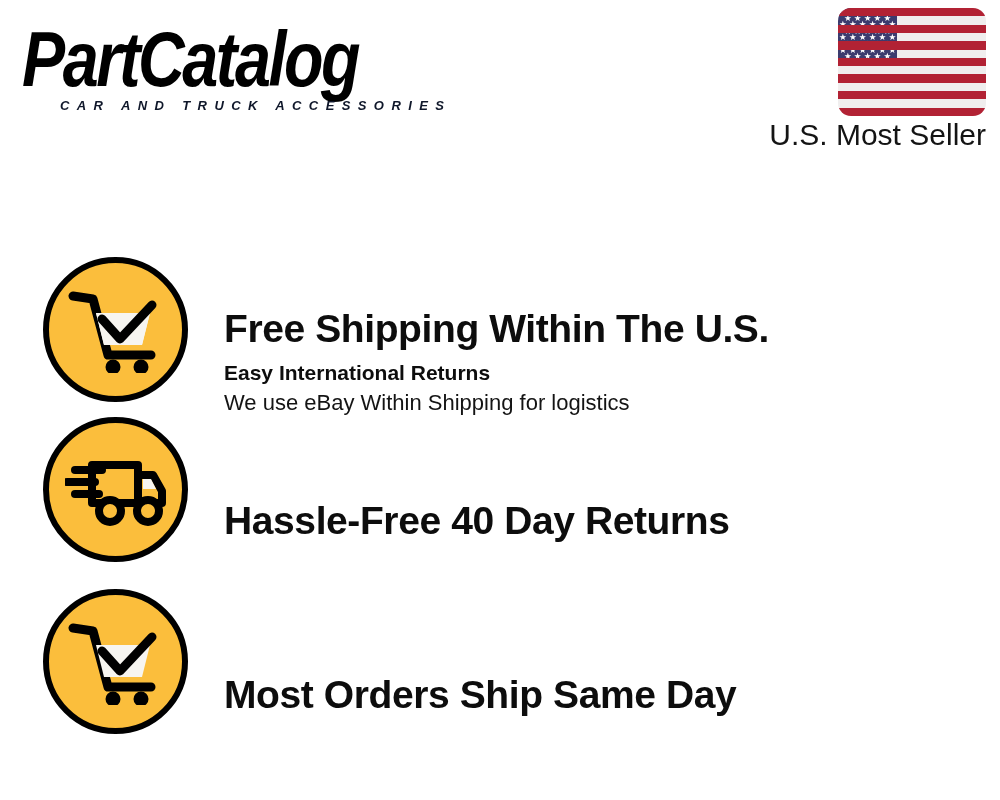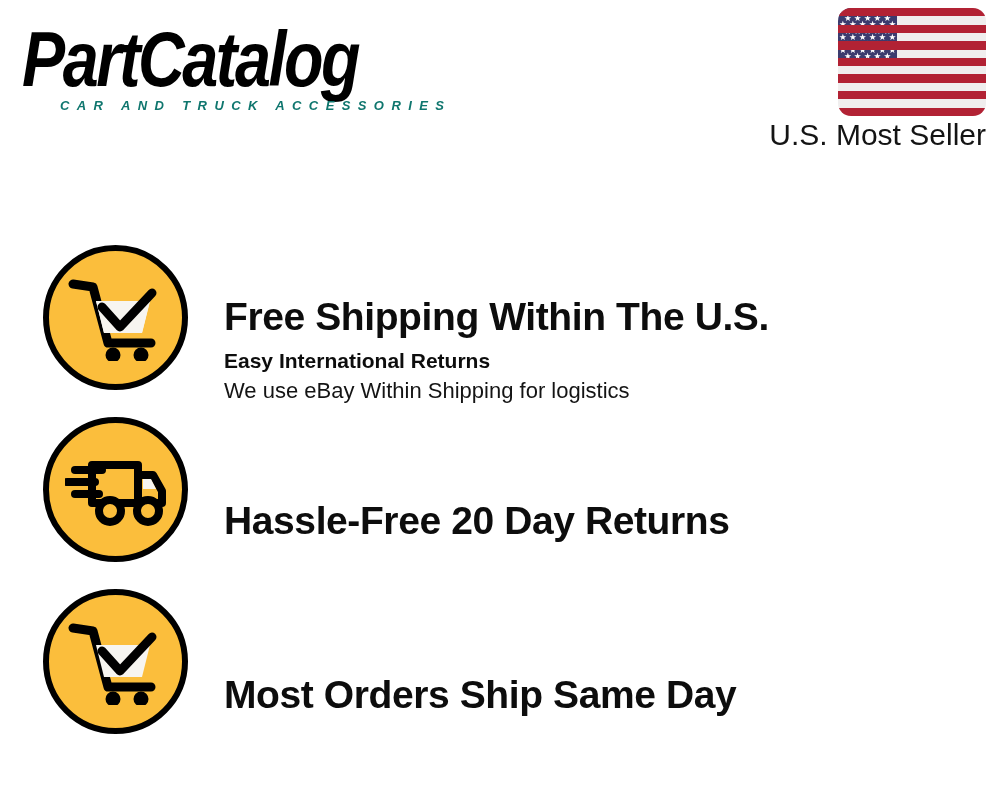--- a/index.html
+++ b/index.html
@@ -46,21 +46,21 @@
   }
   .brand-tagline {
     position: absolute;
     left: 38px;
     top: 80px;
     font-family: "Liberation Sans", sans-serif;
     font-style: italic;
     font-weight: bold;
     font-size: 13px;
     letter-spacing: 7.4px;
-    color: #0f766e;
+    color: #0f172a;
     white-space: nowrap;
   }
 
   
   .flag-wrap {
     position: absolute;
     left: 838px;
     top: 8px;
     width: 148px;
     height: 108px;
@@ -114,21 +114,21 @@
     position: absolute;
     left: 0;
     top: 170px;
     width: 1000px;
   }
   .feature-row {
     position: absolute;
     left: 0;
     width: 1000px;
   }
-  .feature-row.row-1 { top: 62px; height: 172px; }
+  .feature-row.row-1 { top: 74px; height: 172px; }
   .feature-row.row-2 { top: 234px; height: 172px; }
   .feature-row.row-3 { top: 406px; height: 172px; }
 
   .badge {
     position: absolute;
     left: 43px;
     top: 13px;
     width: 145px;
     height: 145px;
     border-radius: 50%;
@@ -283,21 +283,21 @@
         <path d="M73 22 L88 22 L97 38 L97 50 L73 50 Z" stroke="#000" stroke-width="8" stroke-linejoin="round" fill="none"></path>
         <path d="M78 26 L86 26 L91 36 L78 36 Z" fill="#f7f5f0"></path>
         <line x1="10" y1="17" x2="37" y2="17" stroke="#000" stroke-width="8" stroke-linecap="round"></line>
         <line x1="2" y1="29" x2="30" y2="29" stroke="#000" stroke-width="8" stroke-linecap="round"></line>
         <line x1="10" y1="41" x2="34" y2="41" stroke="#000" stroke-width="8" stroke-linecap="round"></line>
         <circle cx="45" cy="58" r="11" stroke="#000" stroke-width="8" fill="#fbbe3c"></circle>
         <circle cx="83" cy="58" r="11" stroke="#000" stroke-width="8" fill="#fbbe3c"></circle>
       </svg>
     </div>
     <div class="feature-text">
-      <div class="feature-title">Hassle-Free 20 Day Returns</div>
+      <div class="feature-title">Hassle-Free 40 Day Returns</div>
     </div>
   </div>
 
   <div class="feature-row row-3">
     <div class="badge">
       <svg width="96" height="86" viewBox="0 0 96 86" fill="none" aria-hidden="true">
         <path d="M5 9 L25 12 L40 68 L83 68" stroke="#000" stroke-width="9" stroke-linecap="round" stroke-linejoin="round" fill="none"></path>
         <path d="M28 26 L82 26 L74 58 L36 58 Z" fill="#f7f5f0"></path>
         <path d="M34 32 L52 52 L84 18" stroke="#000" stroke-width="9" stroke-linecap="round" stroke-linejoin="round" fill="none"></path>
         <circle cx="45" cy="80" r="7.5" fill="#000"></circle>

